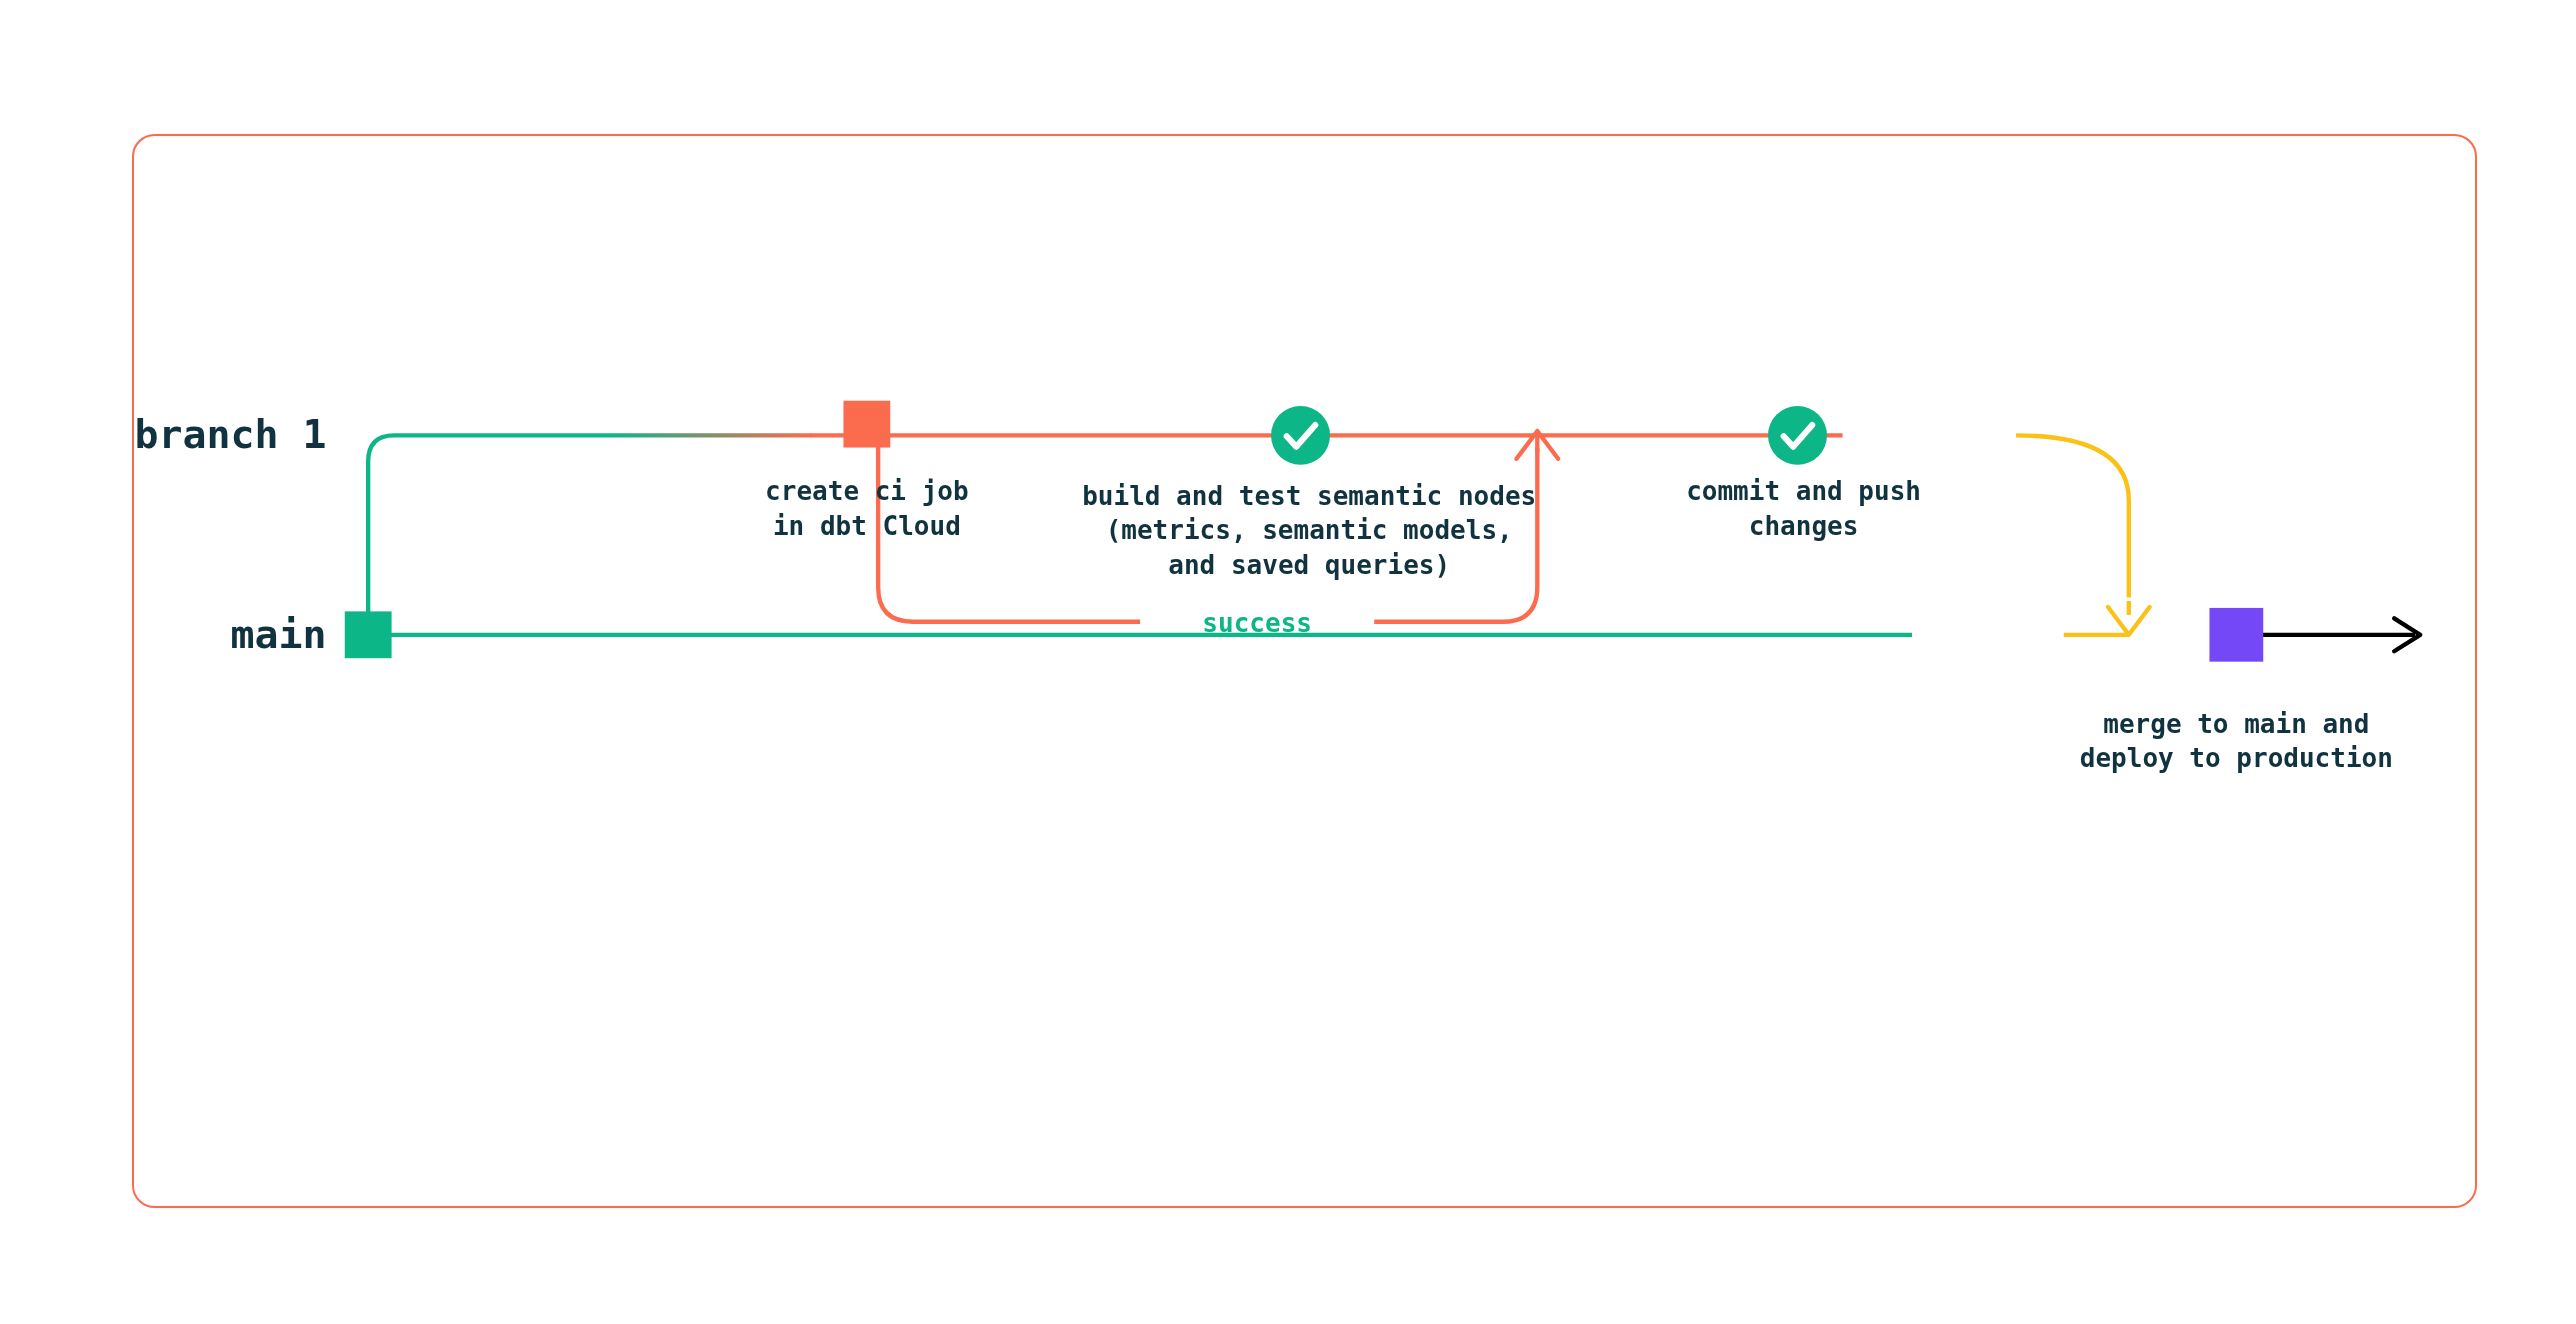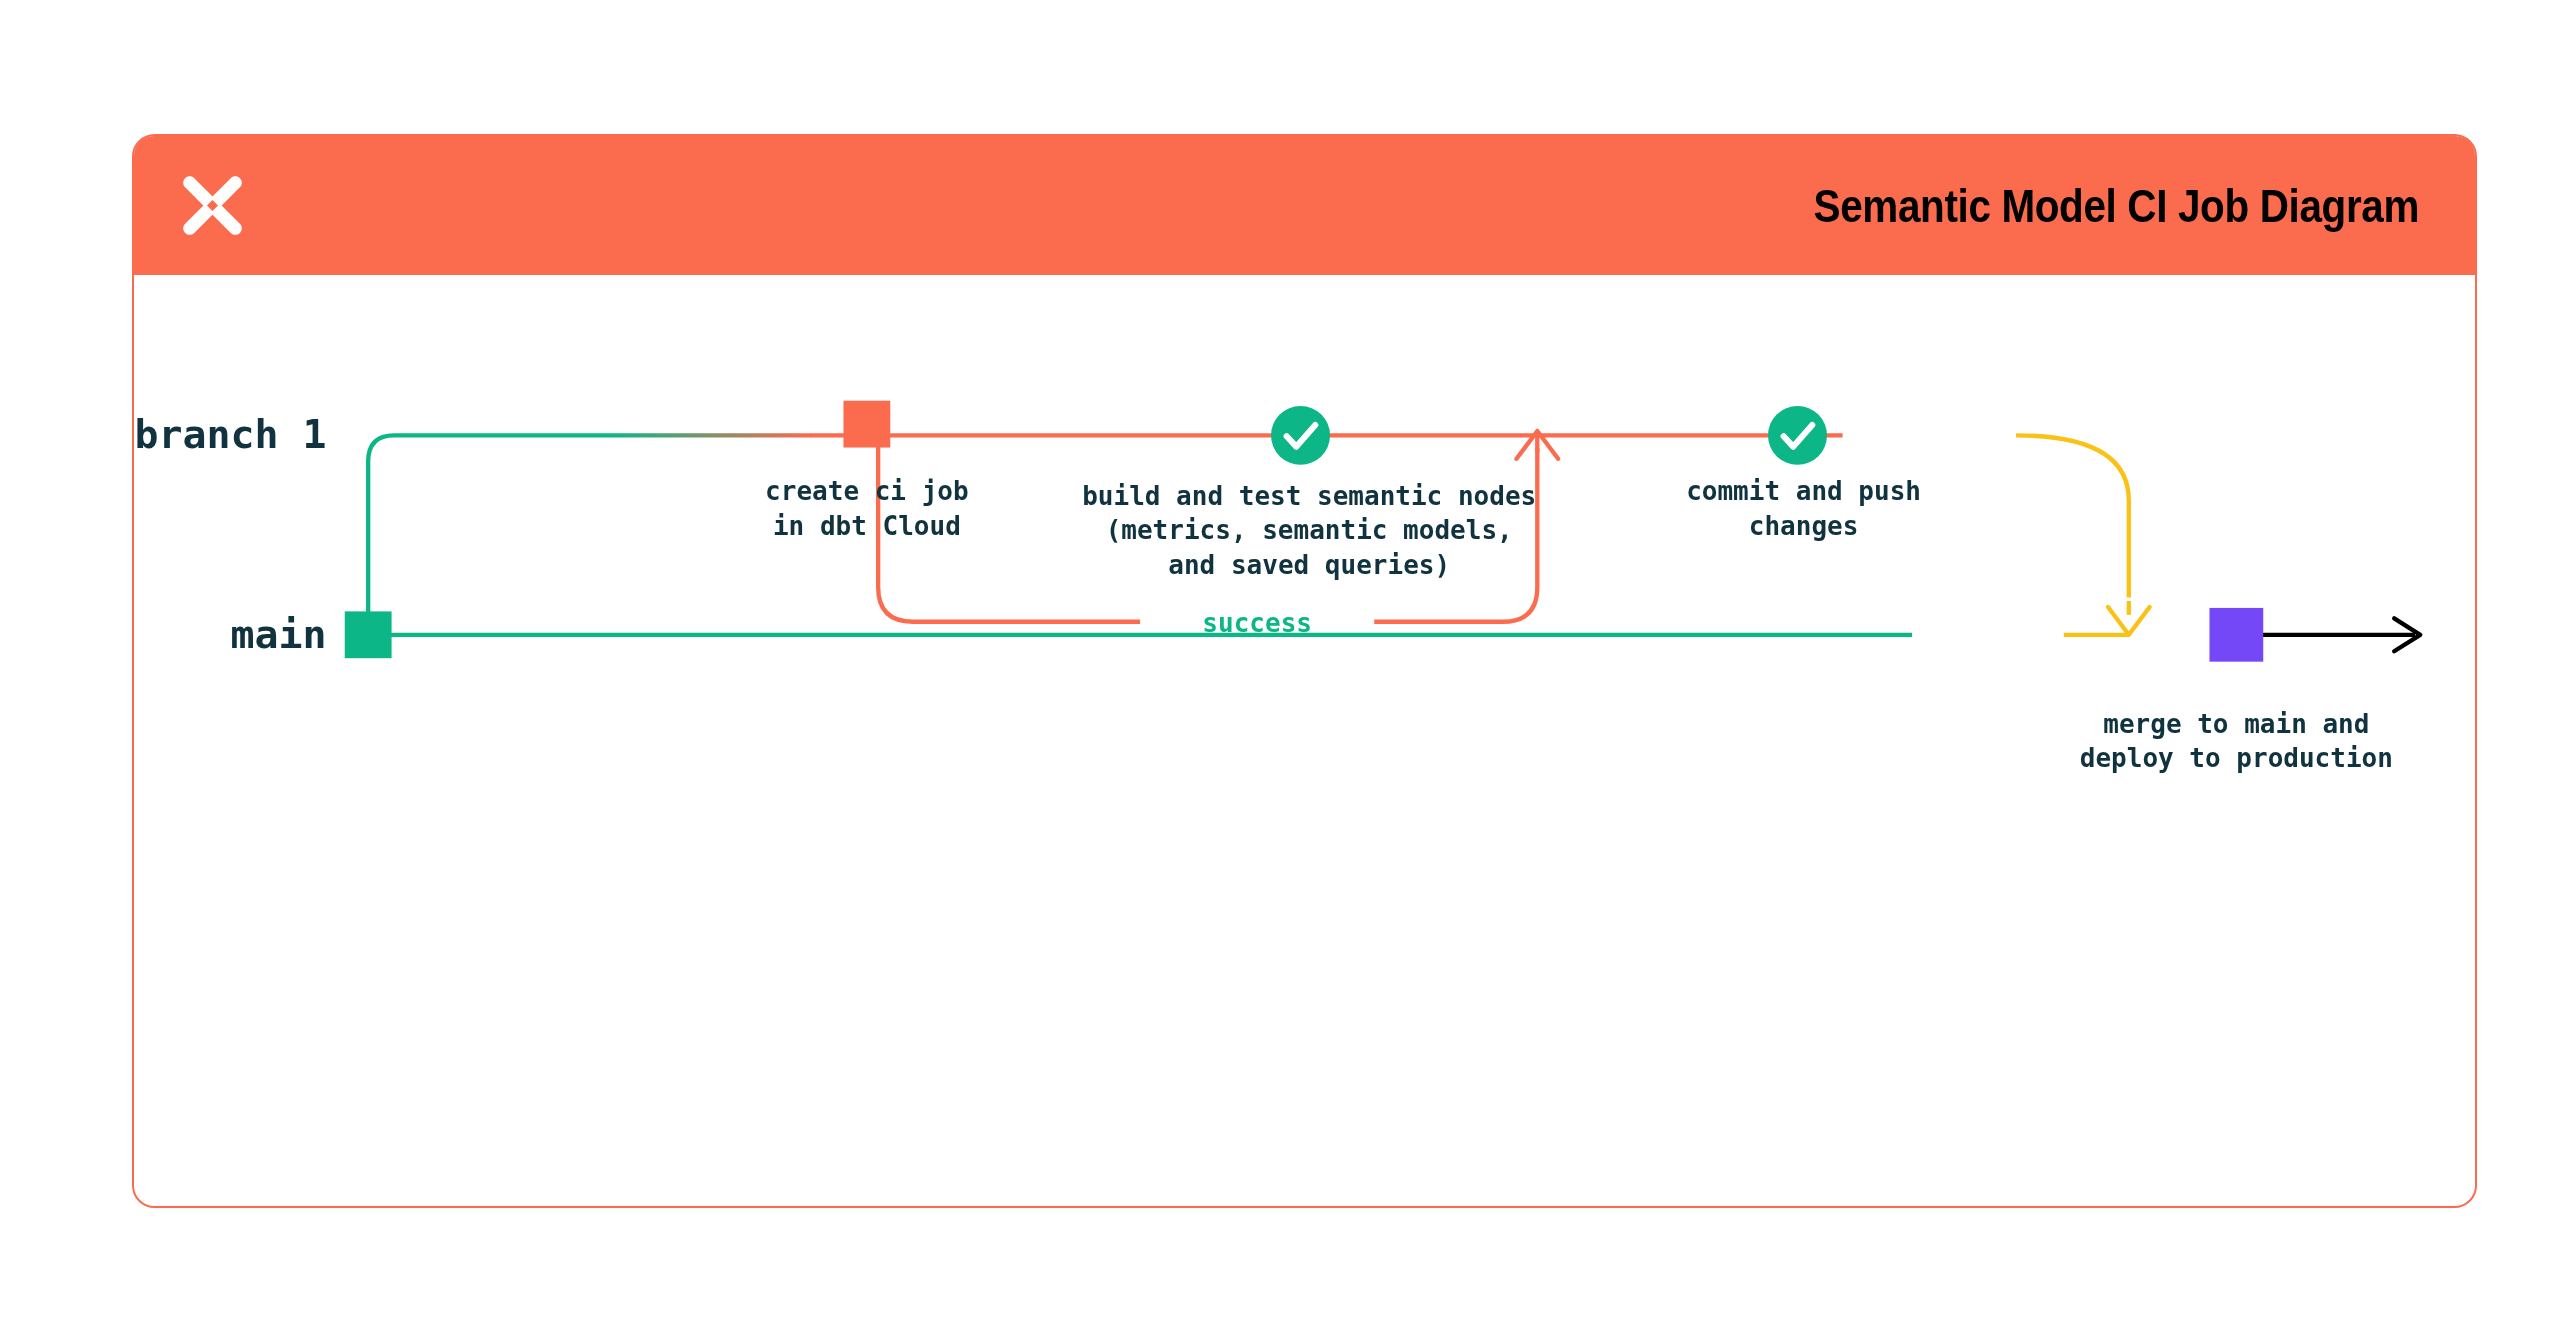--- a/index.html
+++ b/index.html
@@ -94,31 +94,20 @@
     font-size: 30px;
     fill: #0DB687;
   }
 </style>
 </head>
 <body>
 
 <div class="page">
   <div class="card">
 
-    <div class="card-header">
-      <svg class="logo" viewBox="0 0 100 100" aria-hidden="true">
-        <g fill="#FFFFFF">
-          <path d="M12.5 12.5 C16 9 21.5 9 25 12.5 L87.5 75 C91 78.5 91 84 87.5 87.5 C84 91 78.5 91 75 87.5 L12.5 25 C9 21.5 9 16 12.5 12.5 Z"></path>
-          <path d="M87.5 12.5 C91 16 91 21.5 87.5 25 L25 87.5 C21.5 91 16 91 12.5 87.5 C9 84 9 78.5 12.5 75 L75 12.5 C78.5 9 84 9 87.5 12.5 Z"></path>
-          <path d="M50 38 L62 50 L50 62 L38 50 Z"></path>
-        </g>
-        <path d="M50 42.5 L57.5 50 L50 57.5 L42.5 50 Z" fill="#FB6B4E"></path>
-      </svg>
-      <div class="card-title">Semantic Model CI Job Diagram</div>
-    </div>
 
     <div class="card-body">
       <svg class="diagram-svg" viewBox="0 0 2698 1075" preserveAspectRatio="none">
         <defs>
           <linearGradient id="gradGreenOrange" x1="0" y1="0" x2="1" y2="0">
             <stop offset="0%" stop-color="#0DB687"></stop>
             <stop offset="55%" stop-color="#0DB687"></stop>
             <stop offset="100%" stop-color="#FB6B4E"></stop>
           </linearGradient>
           <linearGradient id="gradOrangeYellow" x1="0" y1="0" x2="1" y2="0">

